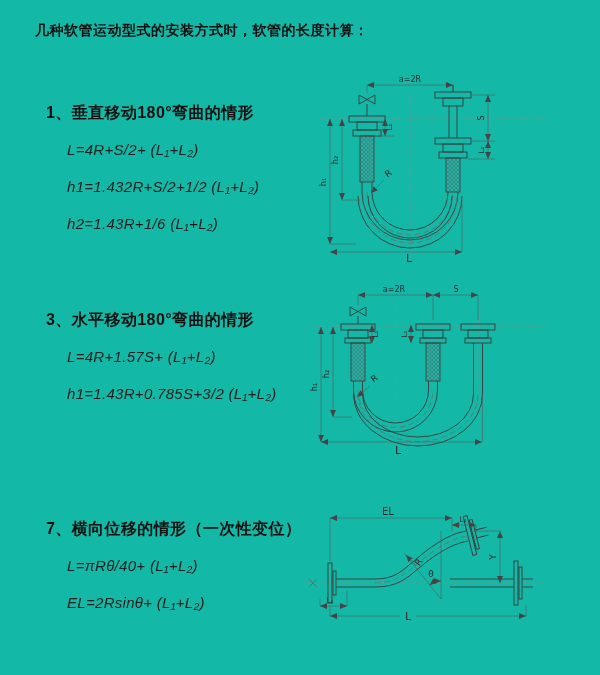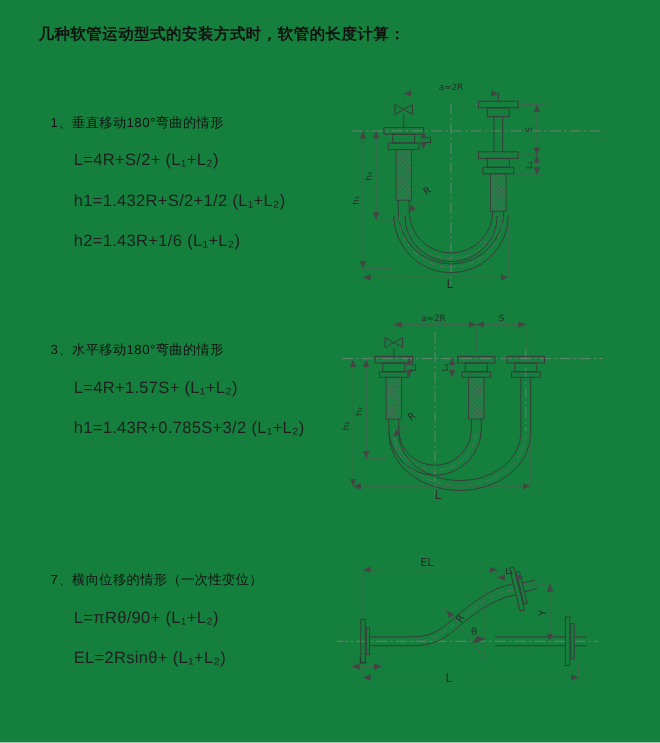--- a/index.html
+++ b/index.html
@@ -1,23 +1,23 @@
 <!DOCTYPE html>
 <html><head>
 <meta charset="utf-8">
 <style>
   html,body{margin:0;padding:0;background:#fff;}
-  .page{position:relative;width:600px;height:675px;background:#15803d;overflow:hidden;
+  .page{position:relative;width:600px;height:675px;background:#14b8a6;overflow:hidden;
         font-family:"Liberation Sans","DejaVu Sans",sans-serif;color:#1a1a1a;}
   .title{position:absolute;left:35px;top:22px;font-size:14px;font-weight:700;
          letter-spacing:.5px;margin:0;color:#111;}
   .sec{position:absolute;}
-  .sec-heading{font-size:12px;font-weight:400;color:#111;letter-spacing:.4px;}
+  .sec-heading{font-size:16px;font-weight:700;color:#111;letter-spacing:.4px;}
   .formulas{margin-top:7px;margin-left:21px;}
-  .formula{font-size:15px;line-height:37px;letter-spacing:.3px;color:#1f1f1f;white-space:pre;}
+  .formula{font-size:15px;line-height:37px;letter-spacing:.3px;color:#1f1f1f;white-space:pre;font-style:italic;}
   .dia{position:absolute;}
   .dia svg{display:block;}
   .dia text{font-family:"DejaVu Sans",sans-serif;fill:#2a2a2a;}
   .draw{stroke:#3a3a3a;stroke-width:.9;fill:none;}
   .thin{stroke:#555;stroke-width:.55;fill:none;}
   .dash{stroke:#6a6a6a;stroke-width:.7;fill:none;stroke-dasharray:6 3;}
   .cl{stroke:#8a8a8a;stroke-width:.6;fill:none;stroke-dasharray:10 3 2 3;}
   .braid{stroke:#3a3a3a;stroke-width:.8;}
 </style>
 </head>
@@ -40,21 +40,21 @@
     <div class="sec-heading">3、水平移动180°弯曲的情形</div>
     <div class="formulas">
       <div class="formula">L=4R+1.57S+ (L₁+L₂)</div>
       <div class="formula">h1=1.43R+0.785S+3/2 (L₁+L₂)</div>
     </div>
   </div>
 
   <div class="sec" style="left:46px;top:519px;">
     <div class="sec-heading">7、横向位移的情形（一次性变位）</div>
     <div class="formulas">
-      <div class="formula">L=πRθ/90+ (L₁+L₂)</div>
+      <div class="formula">L=πRθ/40+ (L₁+L₂)</div>
       <div class="formula">EL=2Rsinθ+ (L₁+L₂)</div>
     </div>
   </div>
 
   <div class="dia" style="left:312px;top:72px;">
   <svg width="278" height="192" viewBox="0 0 278 192">
     <defs>
       <marker id="a1" markerWidth="8" markerHeight="8" refX="7" refY="4" orient="auto-start-reverse" markerUnits="userSpaceOnUse">
         <path d="M0,1 L7,4 L0,7 Z" fill="#444"></path>
       </marker>

